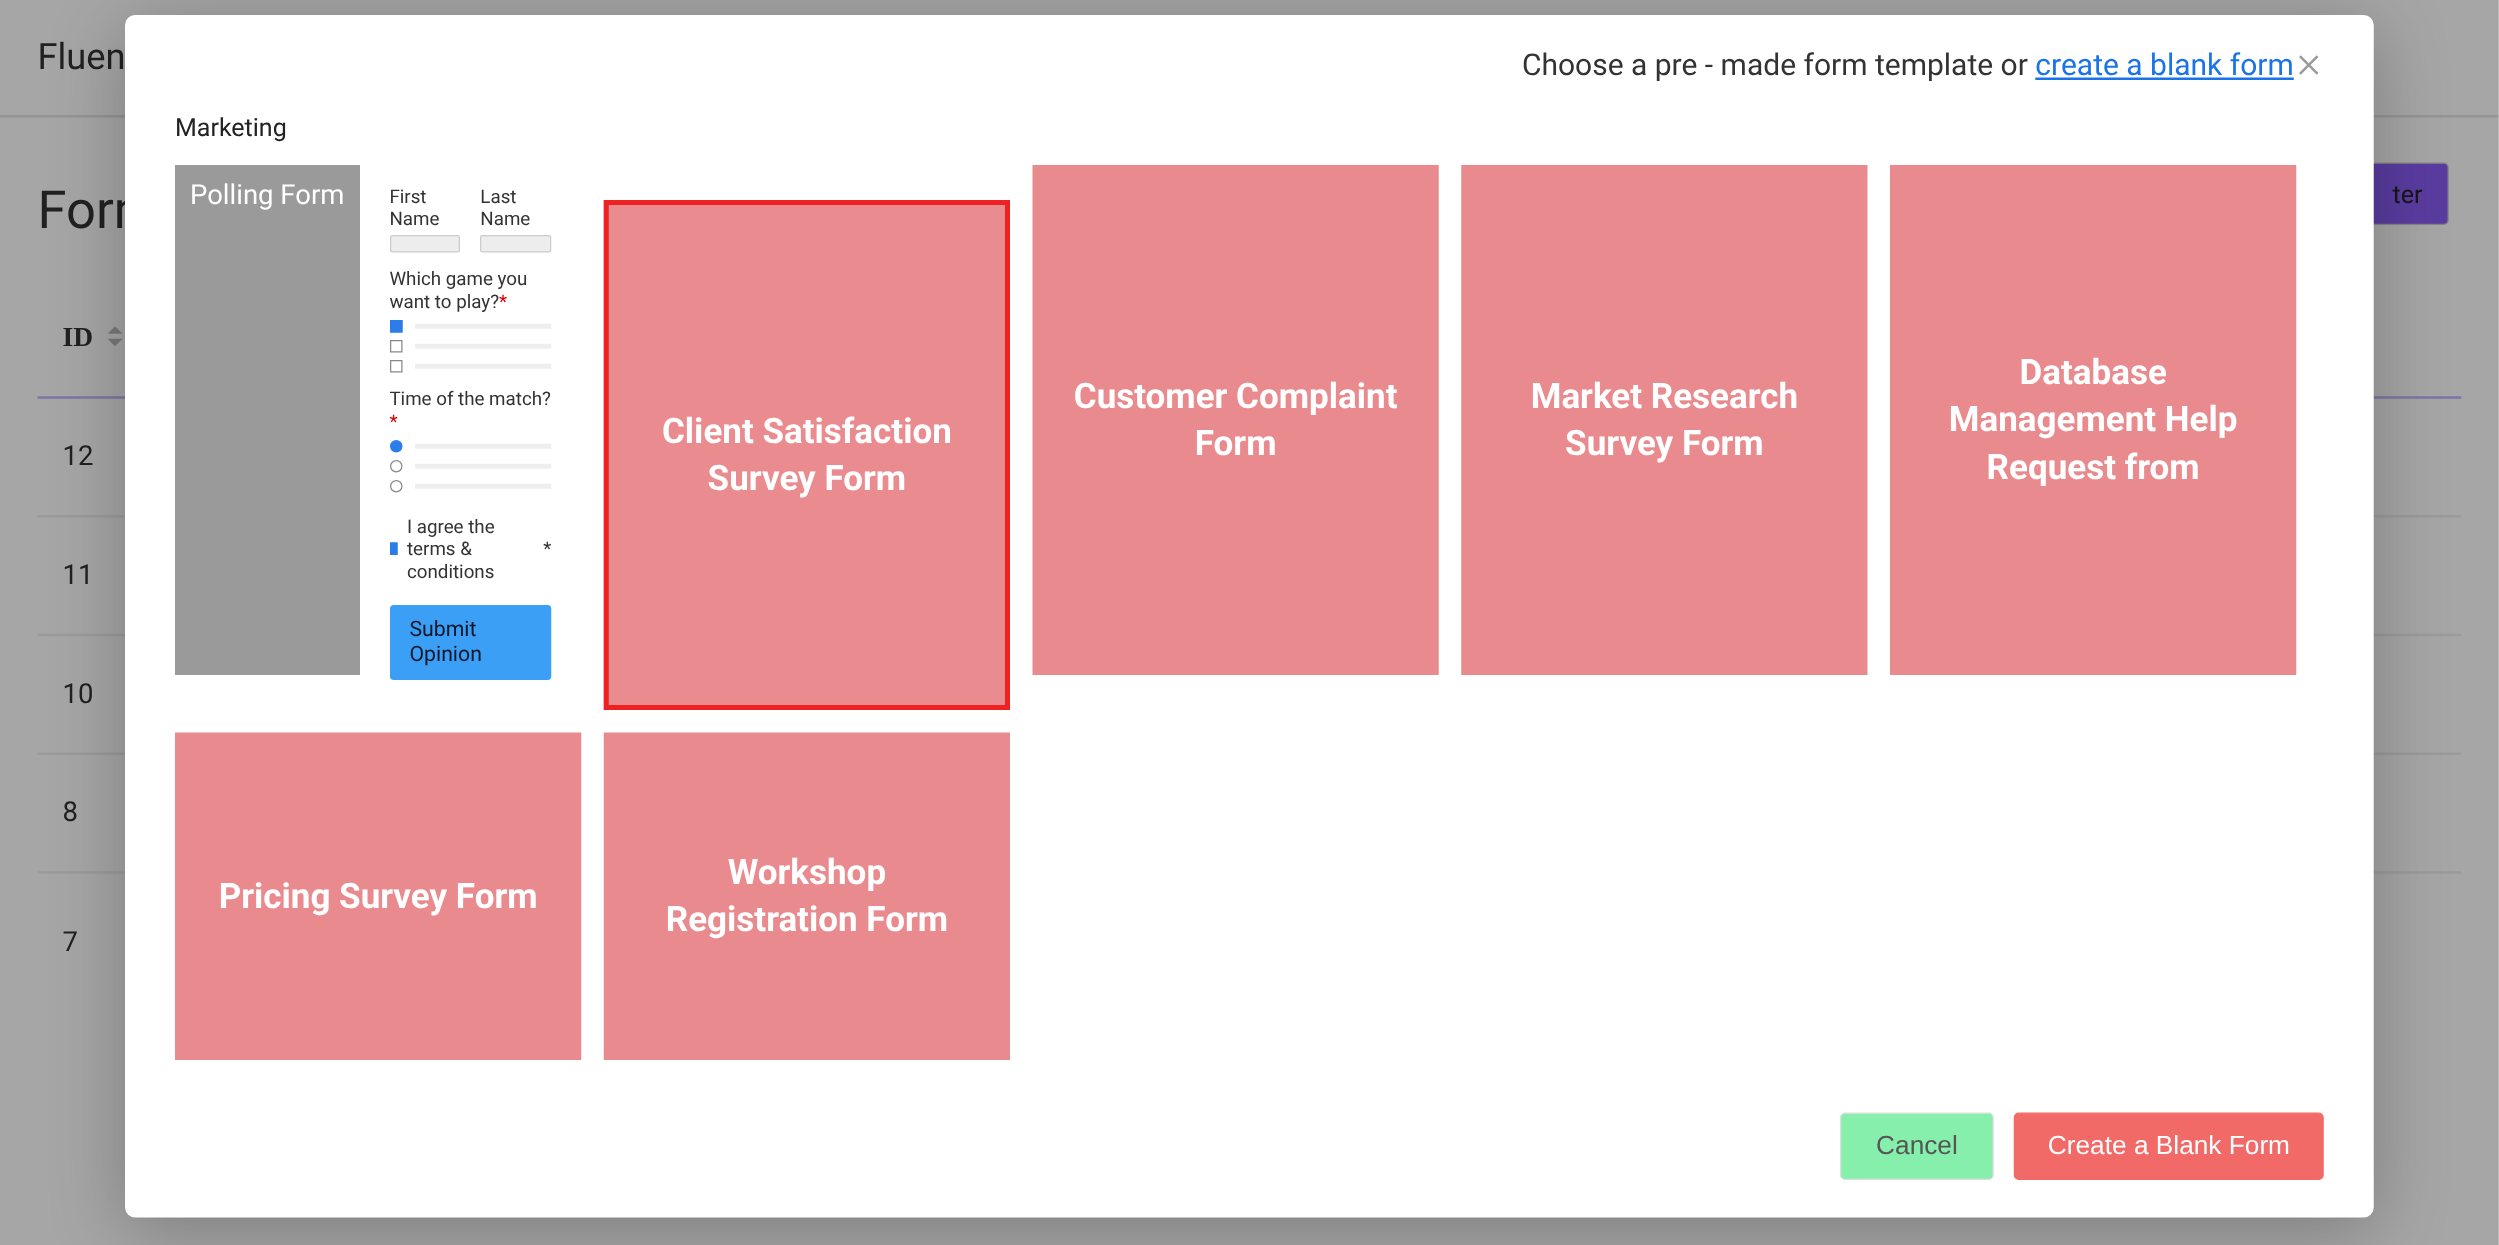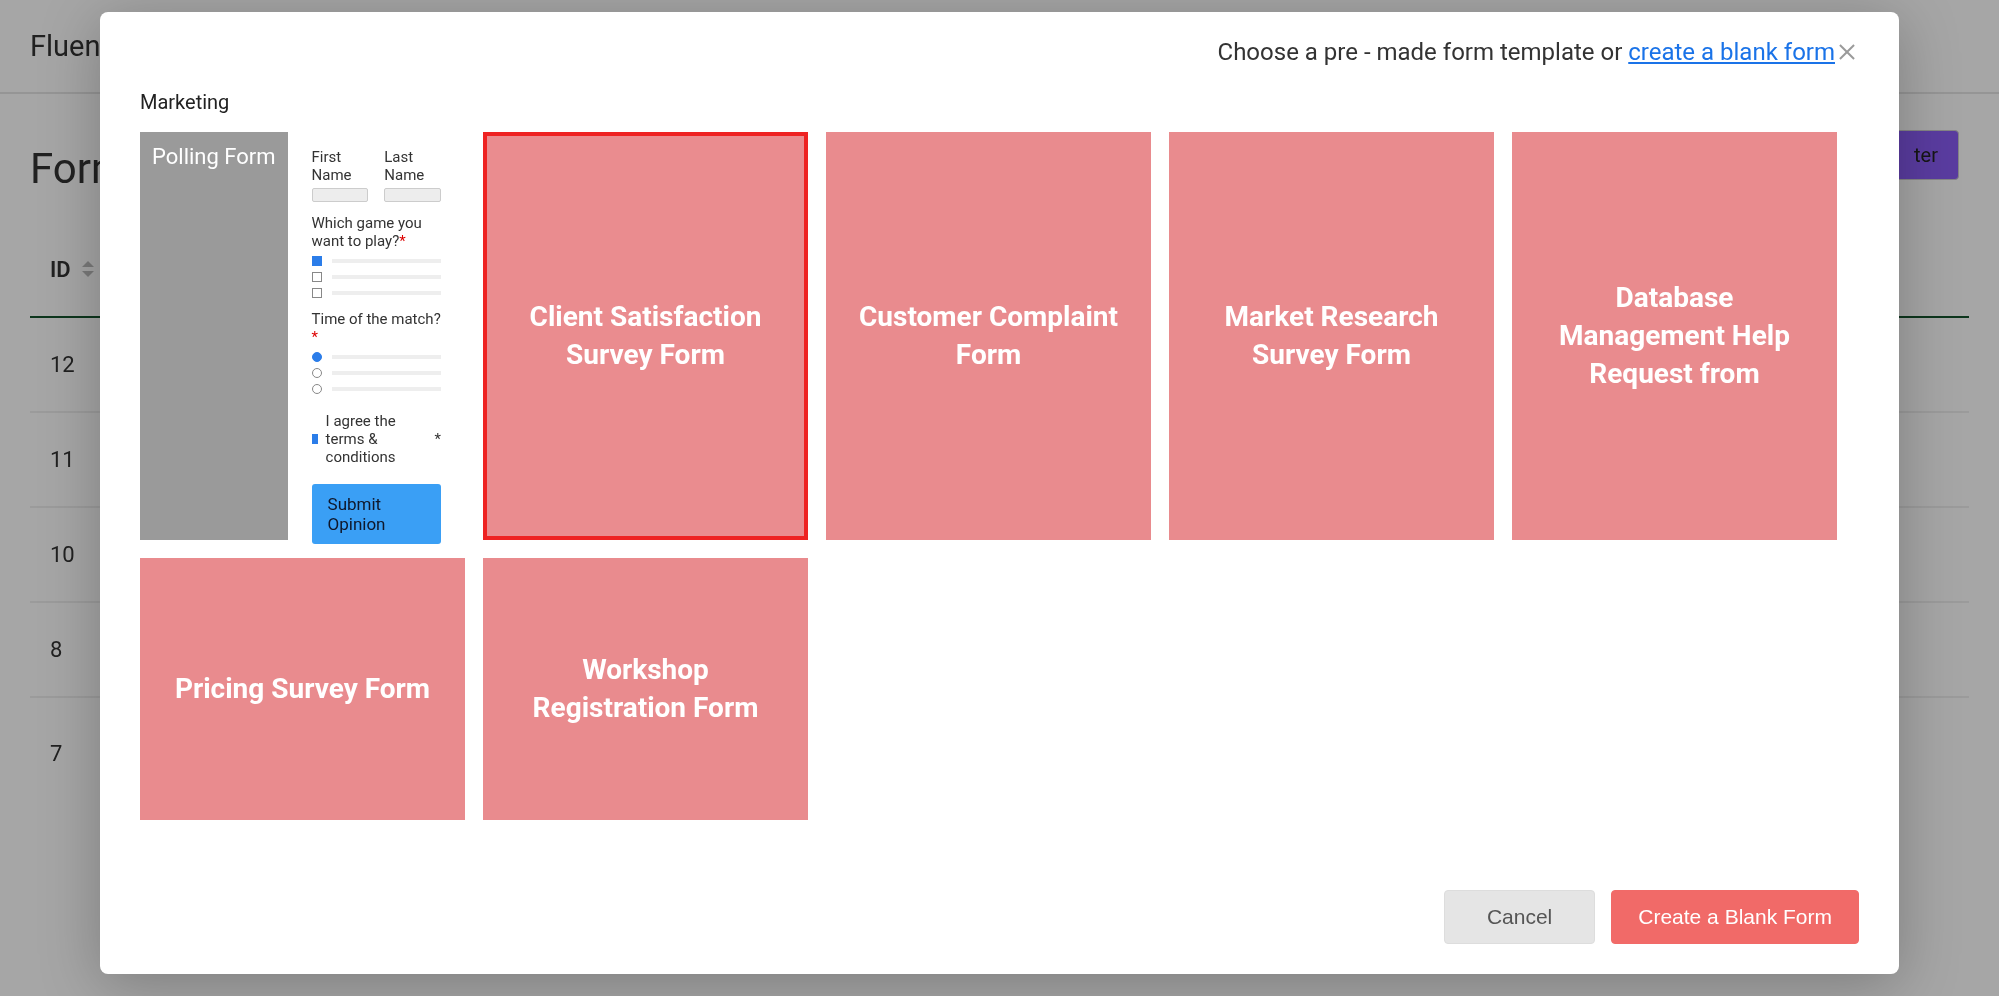--- a/index.html
+++ b/index.html
@@ -4,41 +4,41 @@
 <style>
   * { box-sizing: border-box; margin:0; padding:0; }
   html,body { width:1999px; height:996px; font-family: -apple-system, BlinkMacSystemFont, "Segoe UI", Roboto, Arial, sans-serif; background:#fff; color:#222; }
   
   .bg-wrap { position:absolute; inset:0; overflow:hidden; }
   .bg-header { height:94px; border-bottom:2px solid #e5e5e5; display:flex; align-items:center; padding:0 30px; }
   .bg-brand { font-size:29px; color:#333; font-weight:400; }
   .bg-page-title { padding:50px 30px 30px 30px; font-size:42px; color:#333;}
   .bg-table { width:calc(100% - 60px); margin:0 30px; border-collapse:collapse; }
   .bg-table th, .bg-table td { text-align:left; padding:34px 20px; border-top:2px solid #eee; font-size:22px; color:#333; }
-  .bg-table th { font-weight:600; border-top:none; border-bottom:2px solid #14532d; }
+  .bg-table th { font-weight:600; border-top:none; border-bottom:2px solid #c4b5fd;font-family:Liberation Serif, serif; }
   .bg-id { width:120px; }
   .bg-right-buttons { position:absolute; top:130px; right:40px; display:flex; gap:10px; }
   .bg-right-buttons .btn { padding:12px 20px; border:1px solid #ccc; background:#8b5cf6; border-radius:4px; font-size:20px;}
   .bg-shortcode { display:inline-flex; align-items:center; gap:8px; background:#f6f6f6; padding:8px 12px; border:1px solid #e0e0e0; border-radius:4px; font-family: ui-monospace, Menlo, monospace; font-size:20px; color:#555;}
   
   .overlay { position:absolute; inset:0; background:rgba(0,0,0,0.35); }
   
   .modal { position:absolute; top:12px; left:100px; right:100px; bottom:22px; background:#fff; border-radius:8px; box-shadow:0 10px 60px rgba(0,0,0,0.25); overflow:hidden; display:flex; flex-direction:column;}
   .modal-header { padding:26px 40px 14px 40px; display:flex; align-items:center; justify-content:flex-end;}
   .modal-header-text { font-size:24px; color:#333; }
   .modal-header-text a { color:#1a73e8; text-decoration:underline; }
   .modal-close { width:24px; height:24px; color:#9a9a9a; cursor:pointer; position:relative; }
   .modal-close::before, .modal-close::after { content:""; position:absolute; left:11px; top:2px; width:2px; height:20px; background:#9a9a9a; }
   .modal-close::before { transform:rotate(45deg);}
   .modal-close::after  { transform:rotate(-45deg);}
   .modal-body { flex:1; overflow:auto; padding:0 40px 30px 40px;}
   .section-title { font-size:20px; font-weight:400; margin:10px 0 18px 0;}
   .cards { display:grid; grid-template-columns: repeat(5, 325px); gap:18px; }
   .card { height:408px; background:#e98b8e; color:#fff; display:flex; align-items:center; justify-content:center; text-align:center; padding:30px; cursor:pointer; font-weight:700; font-size:28px; line-height:1.35; }
-  .card.highlight { border:4px solid #e22; background:#ea8c8f; }
+  .card.highlight { border:4px solid #e22; background:#ea8c8f;margin-top:28px; }
   .card.short { height:262px; }
   
   .preview-card { height:408px; background:#fff; border:0; padding:0; display:flex; flex-direction:row; }
   .preview-head { background:#9a9a9a; color:#fff; font-size:22px; padding:12px; text-align:center;}
   .preview-body { padding:16px 24px 20px 24px; font-size:16px; color:#333; flex:1;}
   .p-row { display:flex; gap:16px; margin-bottom:8px;}
   .p-col { flex:1; }
   .p-label { font-size:15px; margin-bottom:4px; }
   .p-input { background:#ededed; height:14px; border:1px solid #ccc; border-radius:2px;}
   .p-q { margin-top:12px; font-size:15px;}
@@ -46,21 +46,21 @@
   .p-opt { display:flex; align-items:center; gap:10px; margin-top:6px;}
   .p-chk { width:10px; height:10px; border:1px solid #888; display:inline-block;}
   .p-chk.checked { background:#2b7de9; border-color:#2b7de9;}
   .p-radio { width:10px; height:10px; border:1px solid #888; border-radius:50%; display:inline-block;}
   .p-radio.checked { background:#2b7de9; border-color:#2b7de9;}
   .p-line { flex:1; height:4px; background:#eee;}
   .p-terms { margin-top:18px; display:flex; align-items:center; gap:8px; font-size:15px;}
   .p-submit { margin-top:18px; display:inline-block; background:#3a9ff5; color:#0f172a; padding:10px 16px; font-size:17px; border-radius:3px;}
   
   .modal-footer { padding:22px 40px 30px 40px; display:flex; justify-content:flex-end; gap:16px; border-top:0;}
-  .btn-secondary { padding:14px 42px; background:#e5e5e5; border:1px solid #ddd; color:#555; border-radius:4px; font-size:21px; cursor:pointer;}
+  .btn-secondary { padding:14px 28px; background:#86efac; border:1px solid #ddd; color:#555; border-radius:4px; font-size:21px; cursor:pointer;}
   .btn-primary   { padding:14px 26px; background:#f16a68; border:1px solid #f16a68; color:#fff; border-radius:4px; font-size:21px; font-weight:500; cursor:pointer;}
   
   .sort-ic { display:inline-block; margin-left:6px; position:relative; width:12px; height:16px;}
   .sort-ic::before { content:""; position:absolute; left:0; top:0; border-left:6px solid transparent; border-right:6px solid transparent; border-bottom:6px solid #bbb;}
   .sort-ic::after  { content:""; position:absolute; left:0; bottom:0; border-left:6px solid transparent; border-right:6px solid transparent; border-top:6px solid #bbb;}
   .doc-ic { display:inline-block; width:16px; height:20px; border:2px solid #888; border-radius:2px; position:relative; margin-right:6px; vertical-align:middle;}
   .doc-ic::before { content:""; position:absolute; left:3px; top:3px; right:3px; height:2px; background:#888; box-shadow:0 4px 0 #888, 0 8px 0 #888;}
 </style>
 </head>
 <body>

